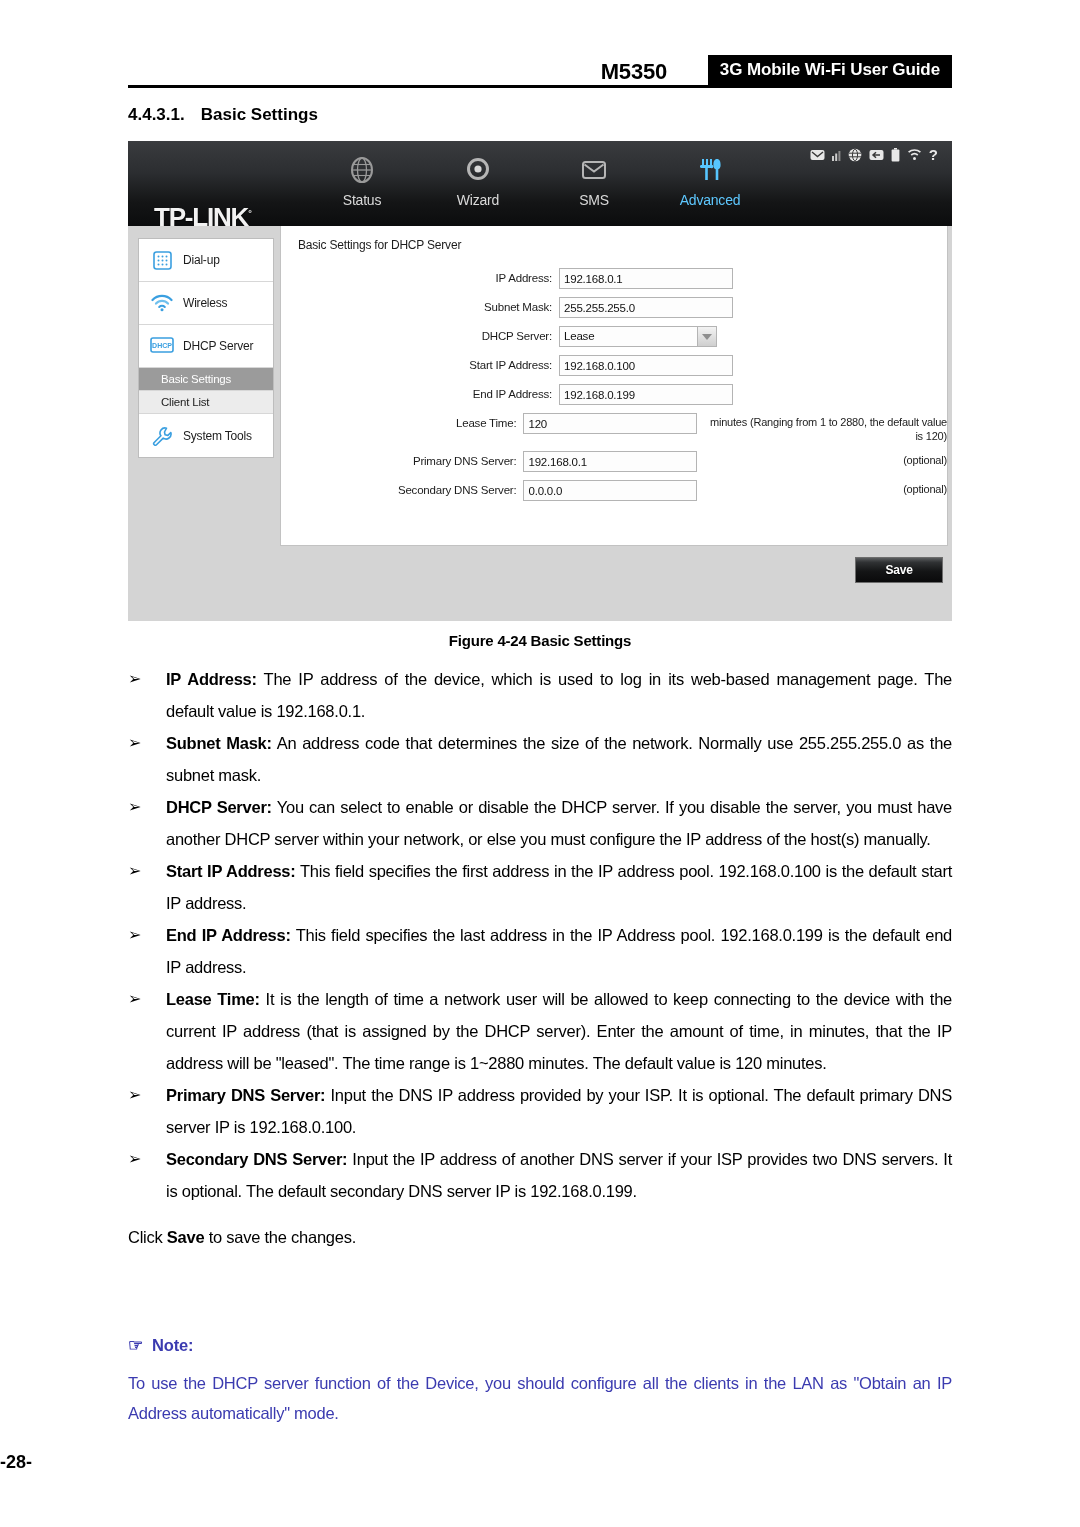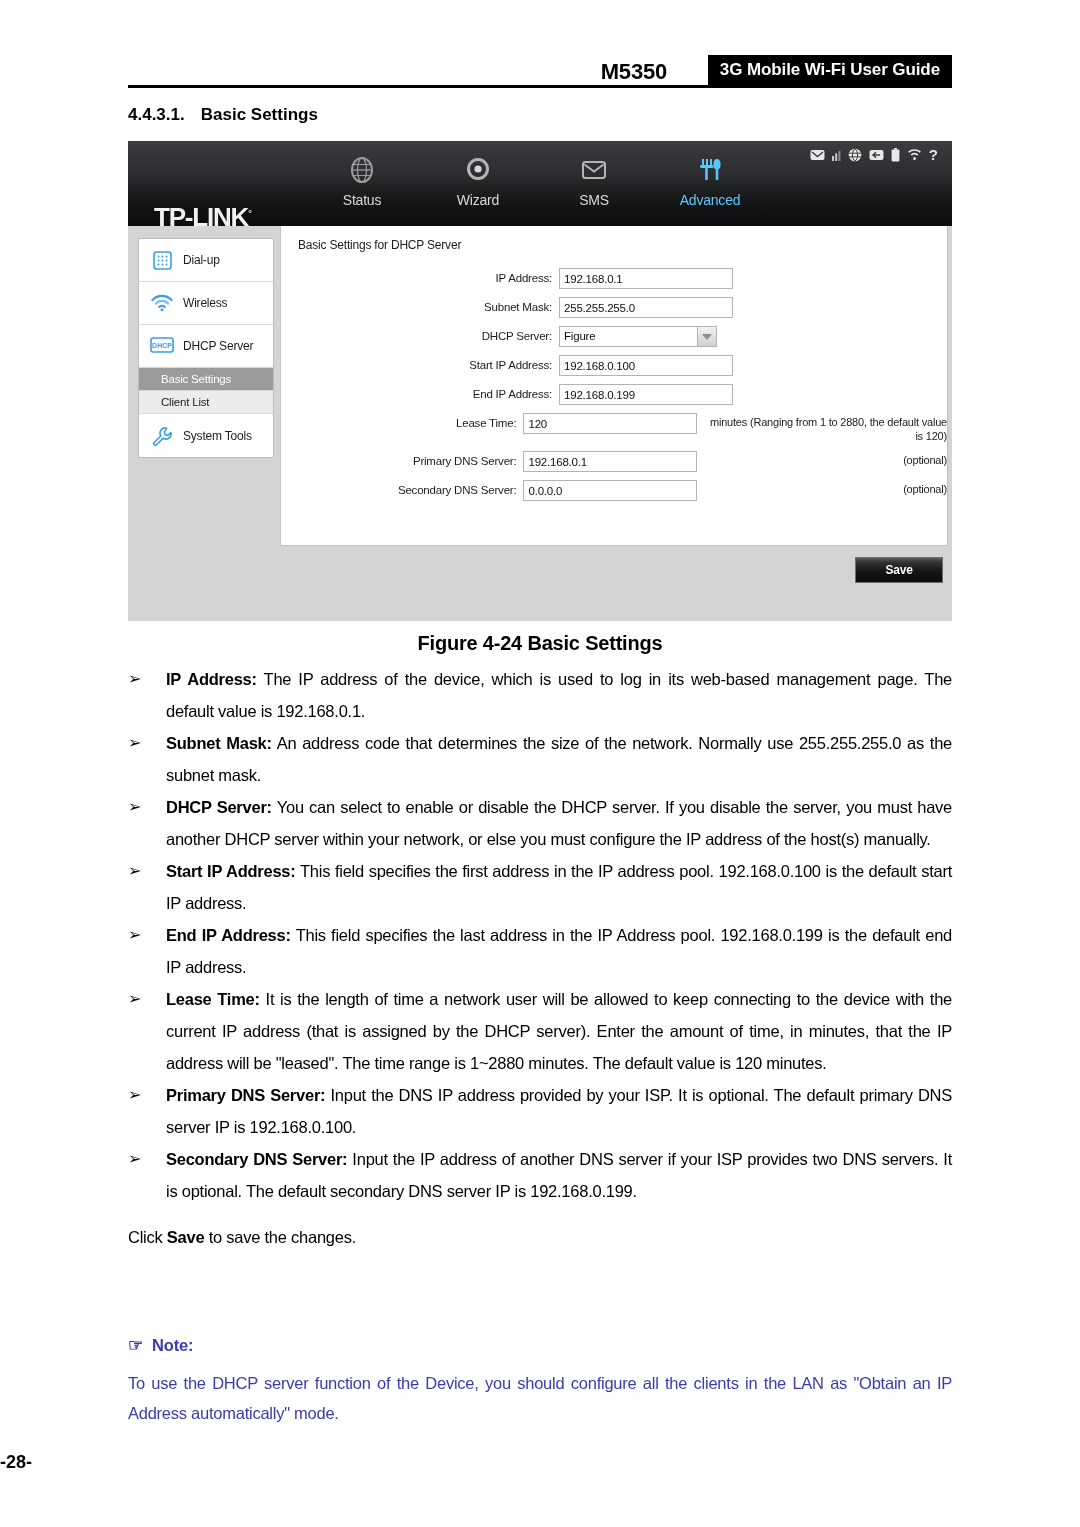--- a/index.html
+++ b/index.html
@@ -315,21 +315,21 @@
     cursor: default;
   }
 
   
   .fig-caption {
     position: absolute;
     left: 0;
     top: 632px;
     width: 1080px;
     text-align: center;
-    font-size: 20px;
+    font-size: 15px;
     font-weight: bold;
     letter-spacing: -0.2px;
   }
 
   
   .content {
     position: absolute;
     left: 128px;
     top: 663px;
     width: 824px;
@@ -576,21 +576,21 @@
         </div>
 
         <div class="frow">
           <div class="flabel">Subnet Mask:</div>
           <input class="finput" value="255.255.255.0" style="">
         </div>
 
         <div class="frow">
           <div class="flabel">DHCP Server:</div>
           <div class="fselect">
-            <div class="sel-val">Figure</div>
+            <div class="sel-val">Lease</div>
             <div class="sel-arrow">
                 <i></i>
               </div>
           </div>
         </div>
 
         <div class="frow">
           <div class="flabel">Start IP Address:</div>
           <input class="finput" value="192.168.0.100" style="">
         </div>

